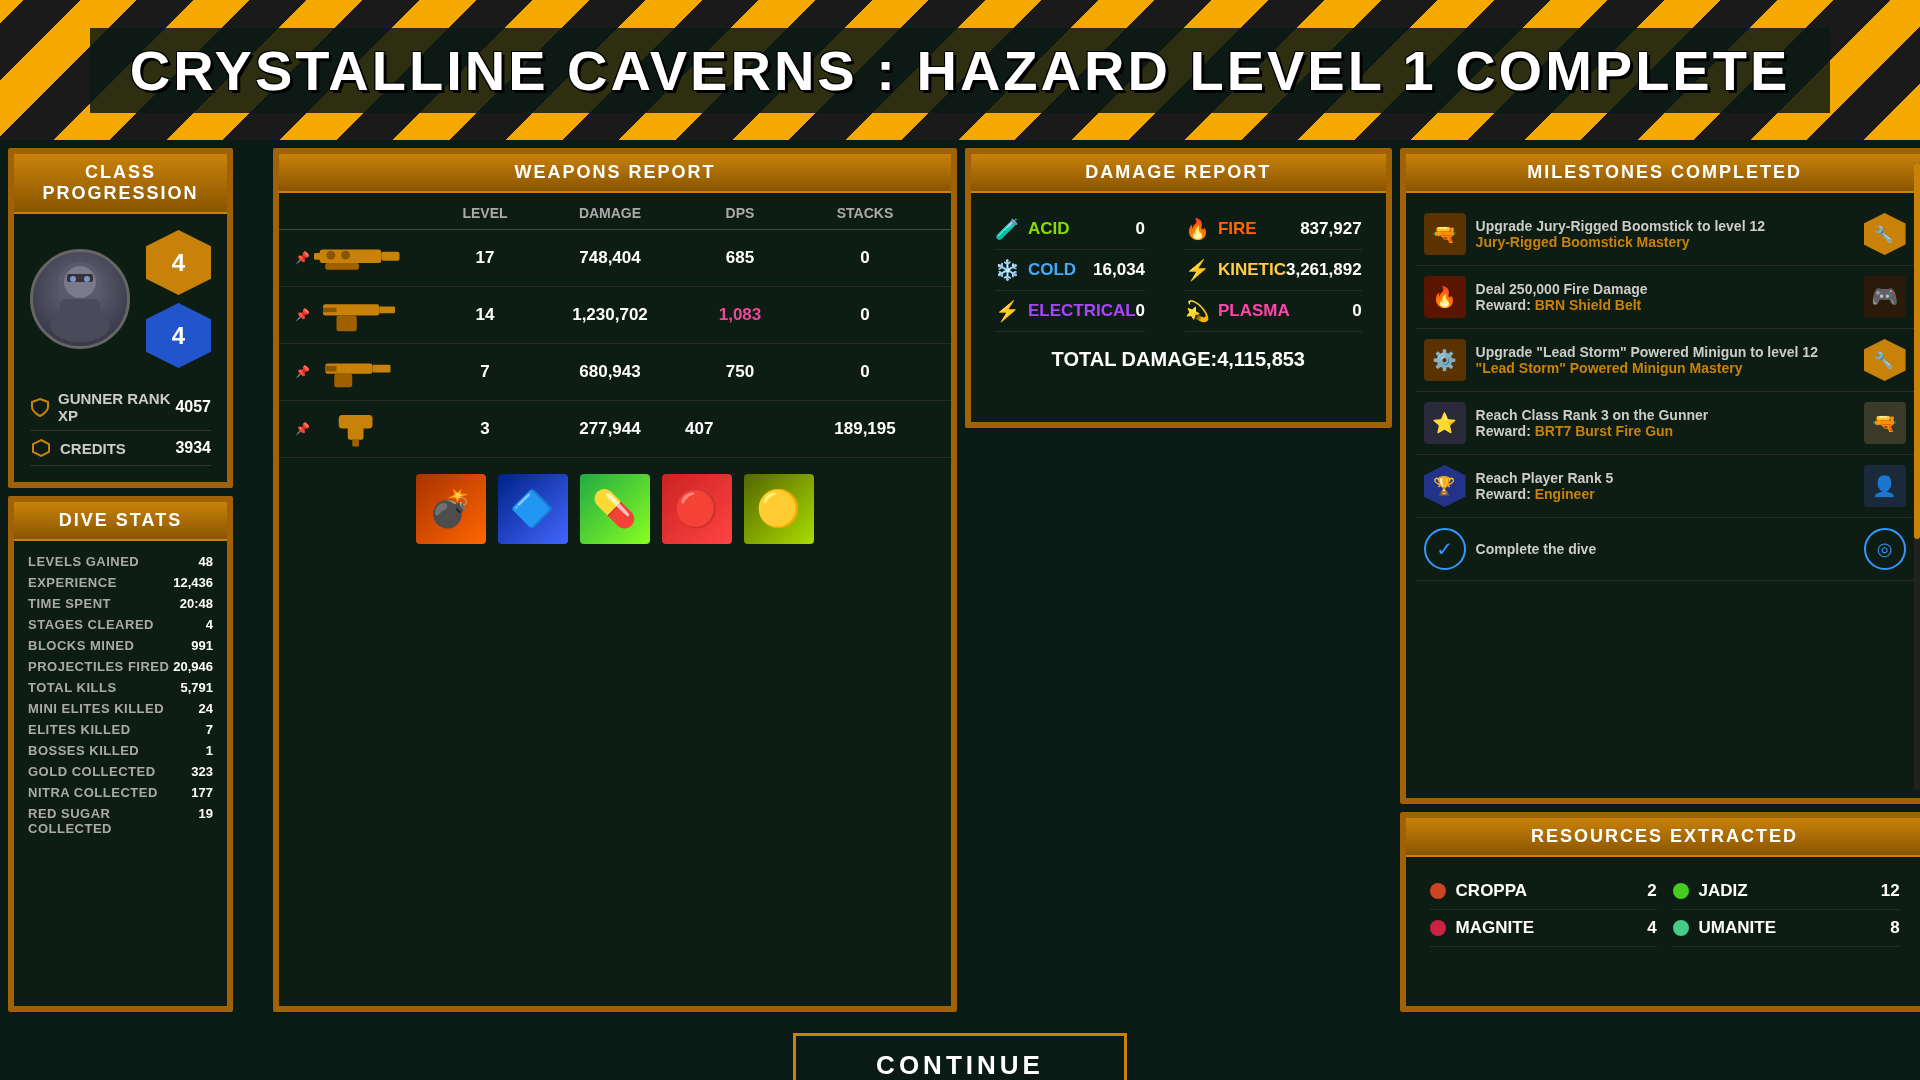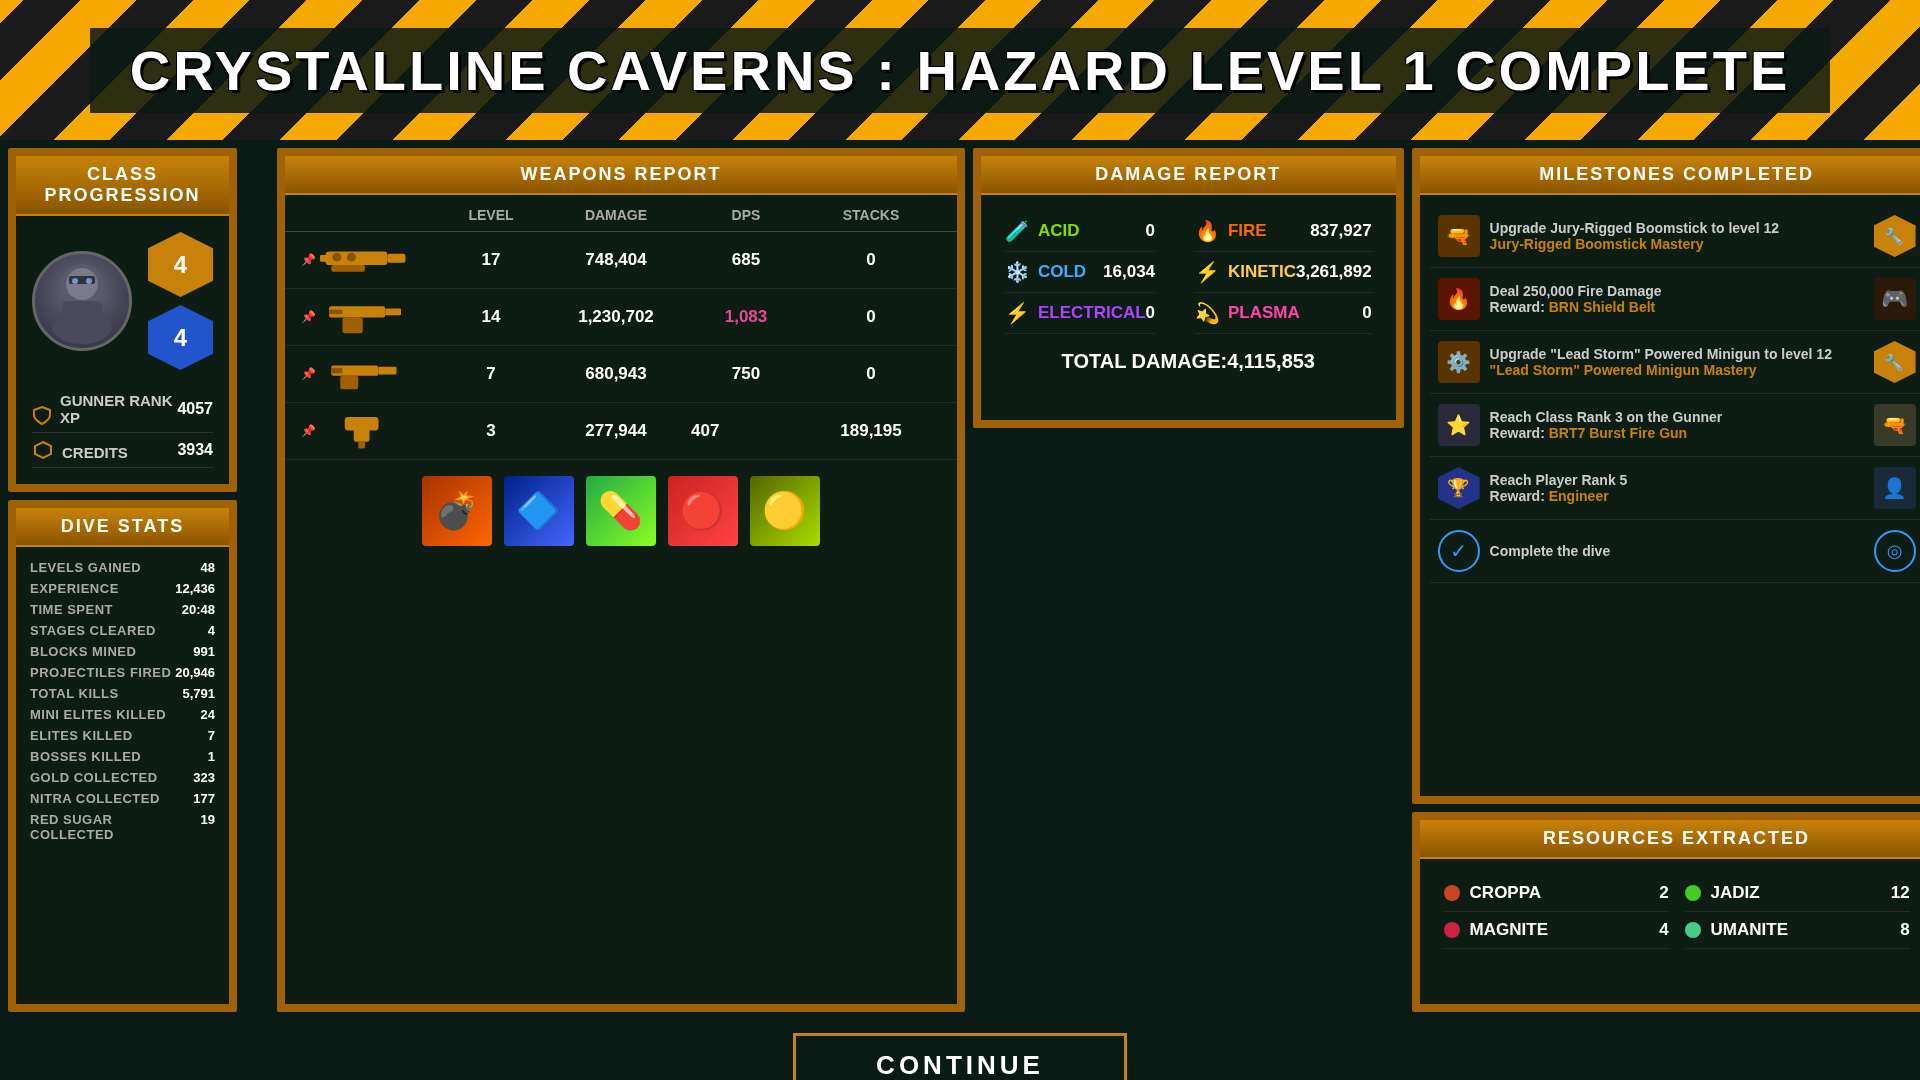--- a/index.html
+++ b/index.html
@@ -43,21 +43,21 @@
     .content {
       display: flex;
       gap: 8px;
       padding: 8px;
       height: calc(1080px - 110px - 90px);
     }
 
     
     .panel {
       background: rgba(15, 30, 20, 0.95);
-      border: 8px solid #a16207;
+      border: 6px solid #a16207;
       border-radius: 2px;
     }
 
     .panel-header {
       background: linear-gradient(180deg, #c8820a 0%, #8a5500 100%);
       text-align: center;
       padding: 8px;
       font-size: 18px;
       font-weight: 900;
       color: #fff;
@@ -117,21 +117,21 @@
     .stat-row {
       display: flex;
       align-items: center;
       justify-content: space-between;
       padding: 6px 0;
       border-bottom: 1px solid #333;
     }
 
     .stat-label {
       display: flex;
-      align-items: flex-end;
+      align-items: center;
       gap: 8px;
       color: #ccc;
       font-size: 15px;
       font-weight: 700;
       text-transform: uppercase;
     }
 
     .stat-value {
       color: #fff;
       font-size: 16px;

